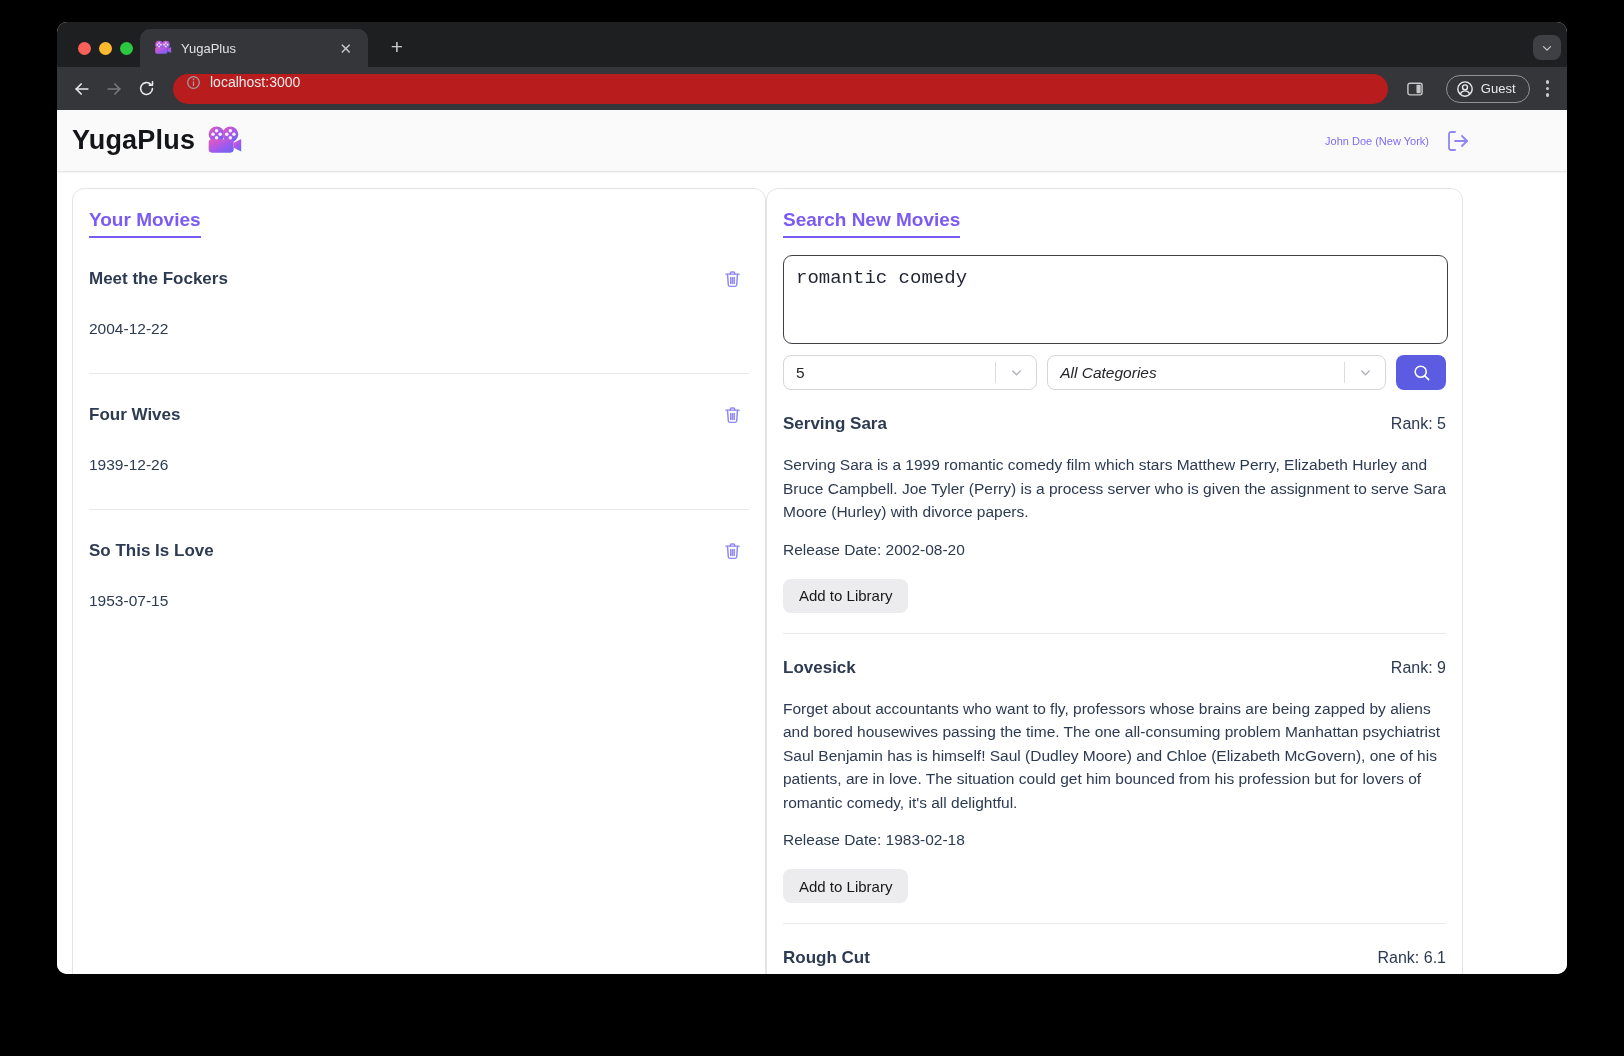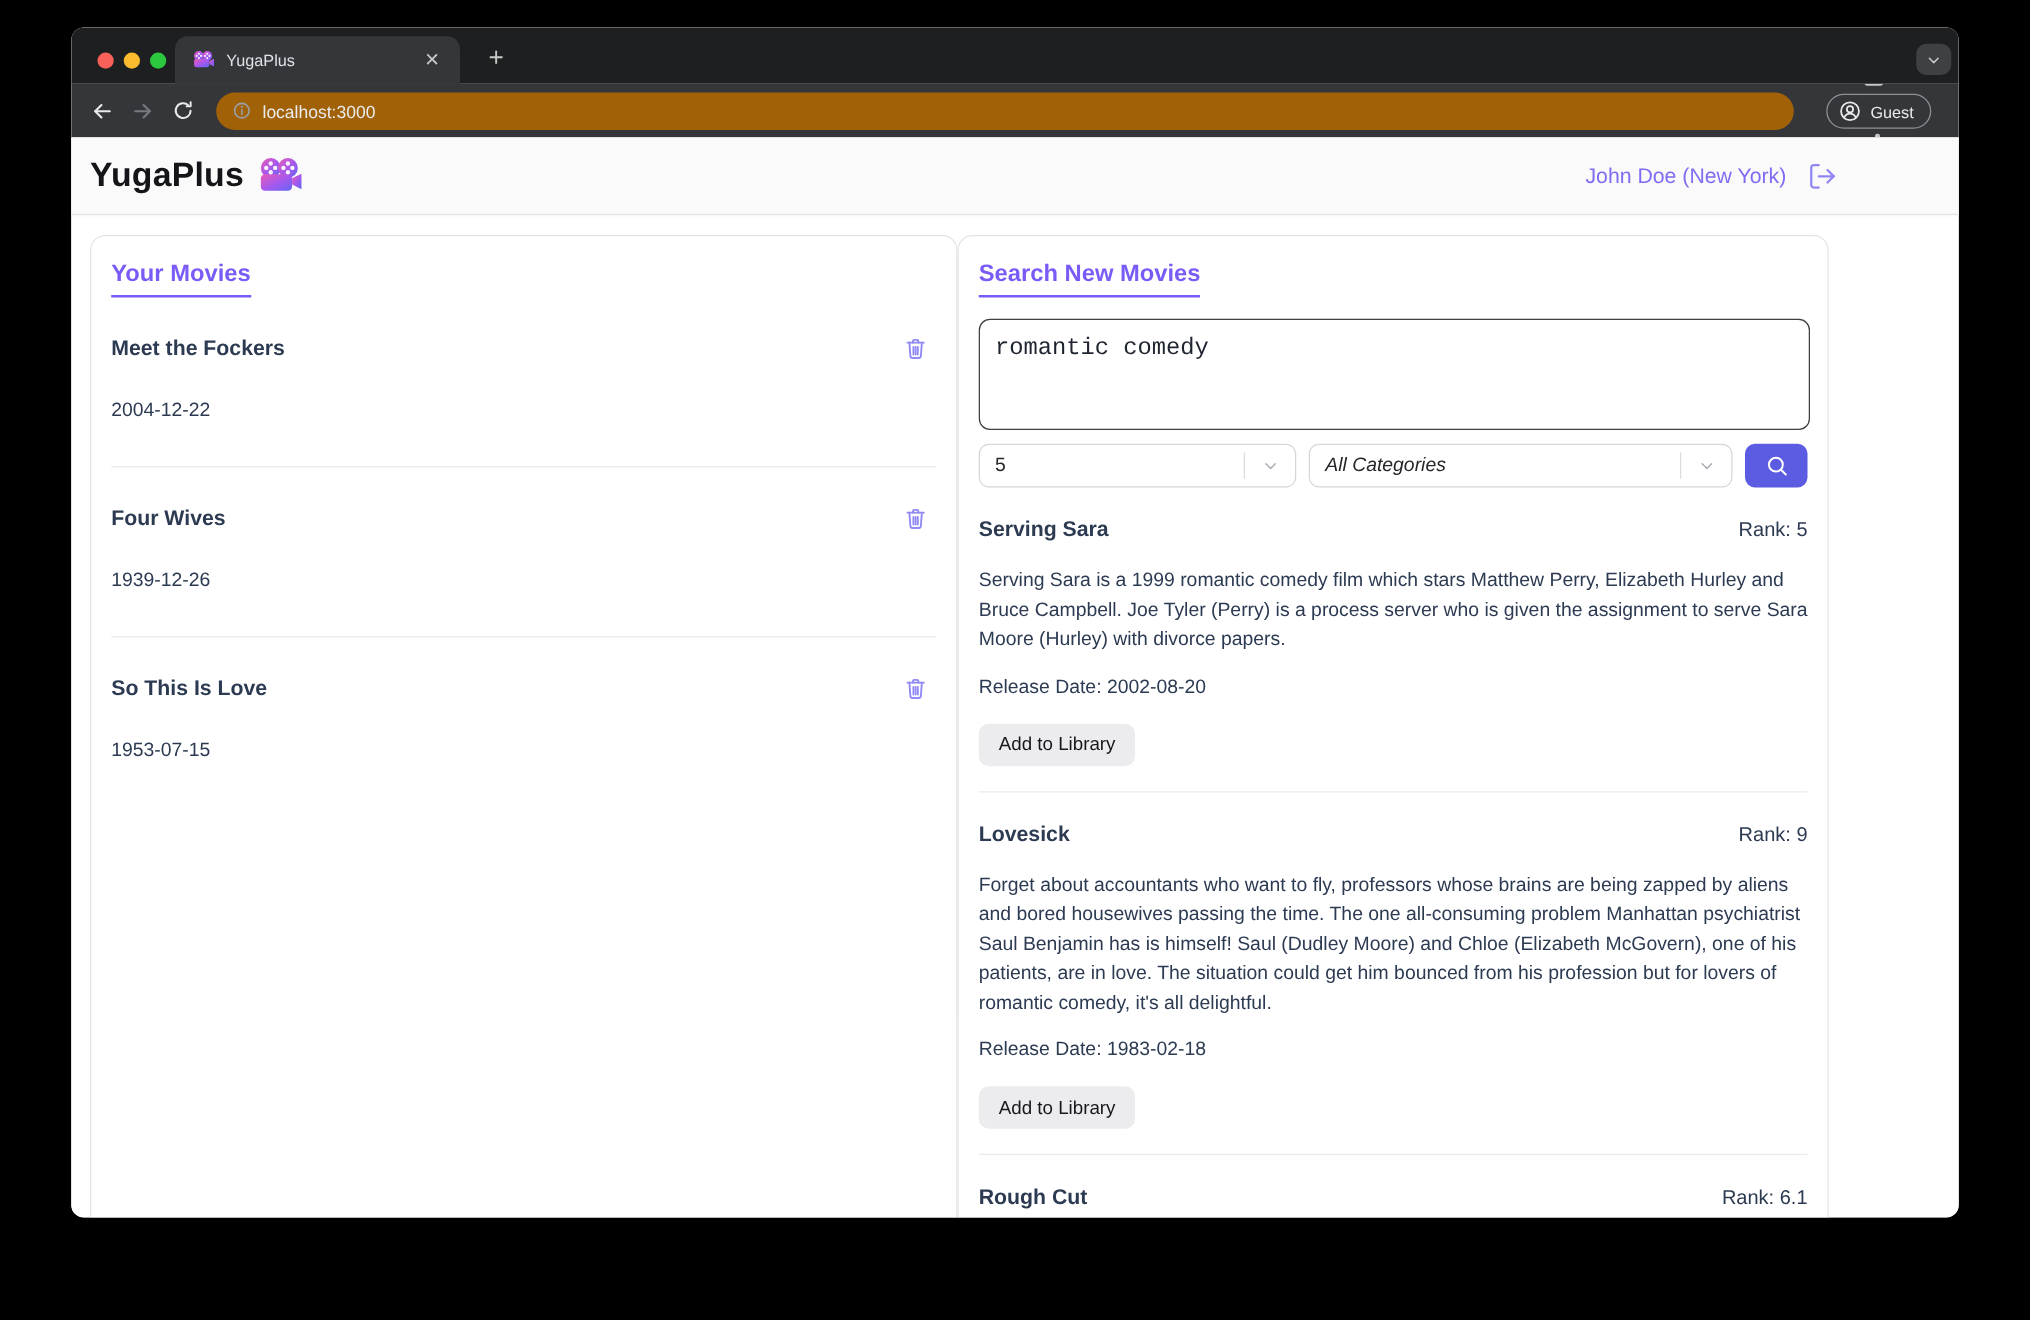--- a/index.html
+++ b/index.html
@@ -20,40 +20,40 @@
   .tab .favicon { width:18px; height:16px; flex:0 0 auto; }
   .tab .tab-title { color:#dfe1e5; font-size:13px; margin-left:9px; flex:1; white-space:nowrap; overflow:hidden; }
   .tab .tab-close { color:#c4c7c5; font-size:15px; line-height:1; cursor:default; padding:2px 4px; border-radius:4px; }
   .newtab { color:#c7c7c7; font-size:21px; margin:0 0 7px 16px; width:26px; height:26px;
             display:flex; align-items:center; justify-content:center; border-radius:50%; }
   .strip-chevron { position:absolute; right:6px; top:13px; width:28px; height:25px; background:#3f4043;
                    border-radius:8px; display:flex; align-items:center; justify-content:center; }
 
   .toolbar { height:43px; background:#35363a; display:flex; align-items:center; padding:0 12px; }
   .nav-ico { width:26px; height:26px; display:flex; align-items:center; justify-content:center; margin-right:6px; }
-  .addressbar { flex:1; height:30px; background:#a16207; border-radius:15px; margin:0 14px 0 8px;
-                display:flex; align-items:center; padding:0 12px; }
+  .addressbar { flex:1; height:30px; background:#b91c1c; border-radius:15px; margin:0 14px 0 8px;
+                display:flex; align-items:flex-start; padding:0 12px; }
   .addressbar .url { color:#e8eaed; font-size:14px; margin-left:8px; }
-  .tb-right { display:flex; align-items:center;flex-direction:column; }
+  .tb-right { display:flex; align-items:center; }
   .guest-pill { height:28px; border:1px solid #8f9195; border-radius:14px; display:flex; align-items:center;
                 padding:0 13px 0 8px; margin:0 10px 0 12px; }
   .guest-pill span { color:#e8eaed; font-size:13px; margin-left:6px; }
   .kebab { display:flex; flex-direction:column; gap:3px; padding:4px 6px; }
   .kebab i { width:3.5px; height:3.5px; border-radius:50%; background:#c7c7c7; }
 
   
   .page { height:864px; background:#fff; display:flex; flex-direction:column; }
   .appheader { height:62px; background:#fafafb; border-bottom:1px solid #e3e3e6;
                box-shadow:0 1px 2px rgba(0,0,0,.05); display:flex; align-items:center;
                padding:0 97px 0 15px; flex:0 0 auto; }
   .brand { display:flex; align-items:center; }
   .brand .brand-name { font-size:27px; font-weight:bold; color:#141519; letter-spacing:.2px; }
   .brand svg { margin-left:11px; }
   .user-zone { margin-left:auto; display:flex; align-items:center; }
-  .user-name { color:#7e6cf2; font-size:17px; }
+  .user-name { color:#7e6cf2; font-size:11px; }
   .logout-btn { margin-left:17px; display:flex; color:#8f85f3; }
 
   .main { flex:1; overflow:hidden; padding:16px 0 0 15px; display:flex; align-items:flex-start; }
   .card { background:#fff; border:1px solid #e4e4e7; border-radius:12px; height:1100px; padding:20px 16px; }
   .card.left { width:694px; }
   .card.right { width:697px; }
 
   h2.section-title { font-size:19px; font-weight:bold; color:#7b5bf5; }
   h2.section-title span { border-bottom:2px solid #7b5bf5; padding-bottom:5px; display:inline-block; }
 

